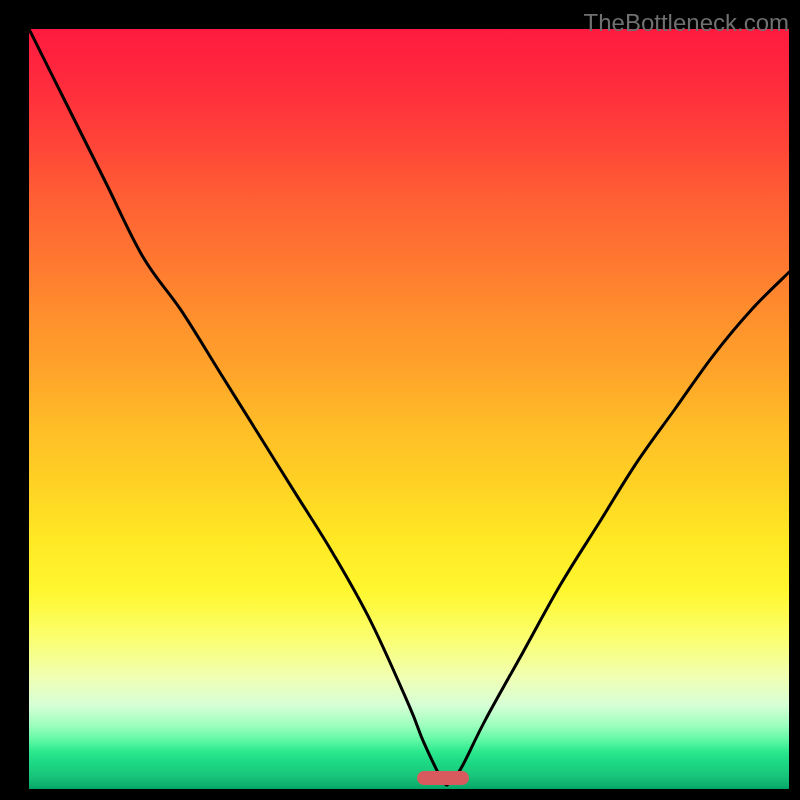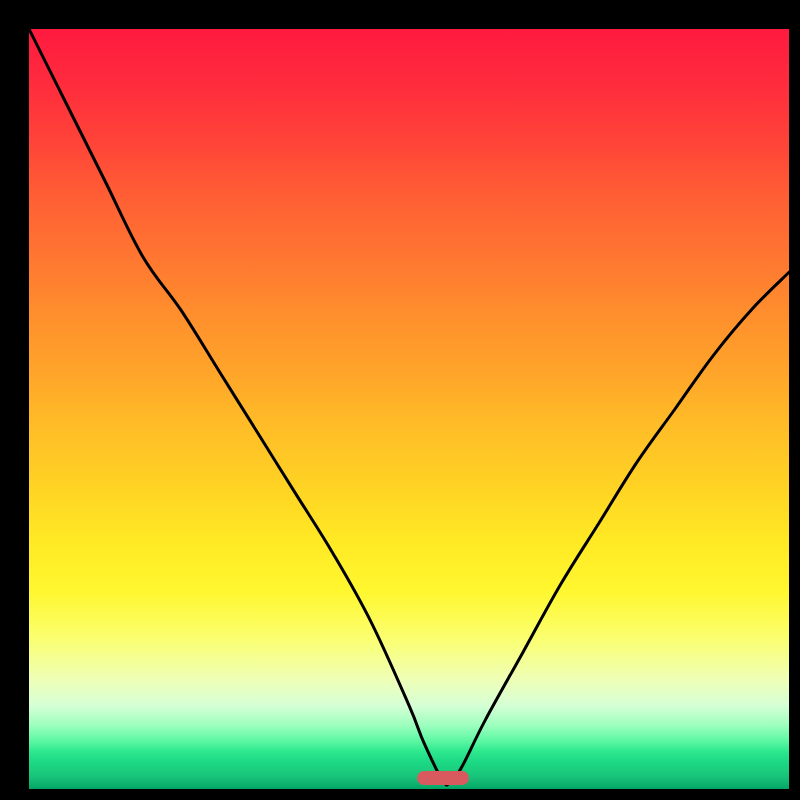--- a/index.html
+++ b/index.html
@@ -83,13 +83,14 @@
   <div class="plot">
     <div class="gradient"></div>
 
     <svg class="curve" viewBox="0 0 760 760" preserveAspectRatio="none">
       <path id="curve-path" fill="none" stroke="#000" stroke-width="3" stroke-linecap="round" stroke-linejoin="round" d="M 0.00 0.00 C 6.84 13.68, 24.32 48.64, 38.00 76.00 C 51.68 103.36, 62.32 124.64, 76.00 152.00 C 89.68 179.36, 100.32 204.74, 114.00 228.00 C 127.68 251.26, 138.32 260.68, 152.00 281.20 C 165.68 301.72, 176.32 320.11, 190.00 342.00 C 203.68 363.89, 214.32 380.91, 228.00 402.80 C 241.68 424.69, 252.32 441.71, 266.00 463.60 C 279.68 485.49, 290.32 501.14, 304.00 524.40 C 317.68 547.66, 328.32 565.44, 342.00 592.80 C 355.68 620.16, 370.42 654.51, 380.00 676.40 C 389.58 698.29, 389.04 700.72, 395.20 714.40 C 401.36 728.08, 409.41 745.56, 414.20 752.40 C 418.99 759.24, 418.38 755.14, 421.80 752.40 C 425.22 749.66, 427.04 748.14, 433.20 737.20 C 439.36 726.26, 445.06 712.12, 456.00 691.60 C 466.94 671.08, 480.32 647.82, 494.00 623.20 C 507.68 598.58, 518.32 578.06, 532.00 554.80 C 545.68 531.54, 556.32 515.89, 570.00 494.00 C 583.68 472.11, 594.32 453.72, 608.00 433.20 C 621.68 412.68, 632.32 399.15, 646.00 380.00 C 659.68 360.85, 670.32 344.58, 684.00 326.80 C 697.68 309.02, 708.32 296.25, 722.00 281.20 C 735.68 266.15, 753.16 250.04, 760.00 243.20"></path>
     </svg>
 
     <div class="marker" id="marker" style="left: 388.2px; top: 741.6px; width: 52px; height: 14px; background: rgb(216, 90, 94);"></div>
   </div>
 
+  <div class="watermark">TheBottleneck.com</div>
 </div>
 
 </body></html>

